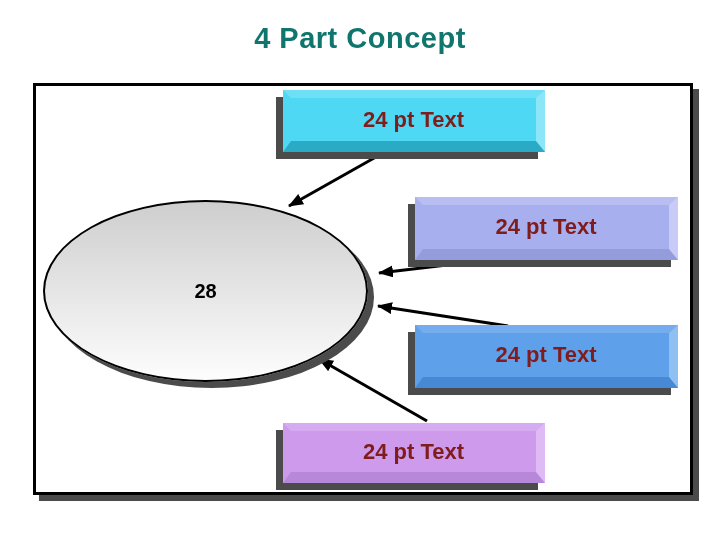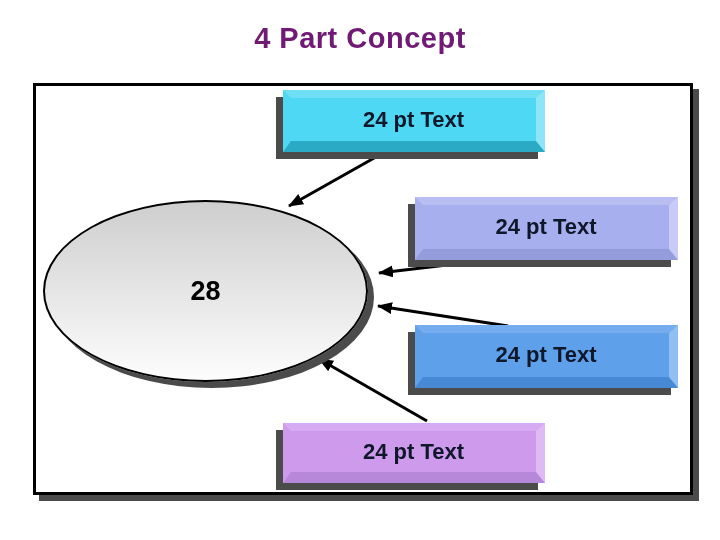--- a/index.html
+++ b/index.html
@@ -54,21 +54,21 @@
     background: var(--face);
     border-style: solid;
     border-width: 8px 9px 11px 8px;
     border-top-color: var(--top);
     border-right-color: var(--right);
     border-bottom-color: var(--bottom);
     border-left-color: var(--face);
     box-shadow: -7px 7px 0 var(--shadow);
     font-size: 22px;
     font-weight: bold;
-    color: #0f172a;
+    color: #7f1d1d;
     white-space: nowrap;
   }
 
   .box-top          { left: 247px; top: 4px;   width: 262px; height: 62px; }
   .box-right-upper  { left: 379px; top: 111px; width: 263px; height: 63px; }
   .box-right-lower  { left: 379px; top: 239px; width: 263px; height: 63px; }
   .box-bottom       { left: 247px; top: 337px; width: 262px; height: 60px; }
 
   .central-ellipse {
     position: absolute;
@@ -81,30 +81,30 @@
     border-radius: 50%;
     background: linear-gradient(to bottom, var(--ell-top, #cecece), var(--ell-bottom, #fdfdfd));
     box-shadow: 6px 6px 0 var(--shadow);
     display: flex;
     align-items: center;
     justify-content: center;
   }
 
   .ellipse-label {
     text-align: center;
-    font-size: 27px;
+    font-size: 20px;
     font-weight: bold;
     line-height: 1.12;
     color: #000000;
   }
 </style>
 </head>
 <body style="--shadow: #4b4b4b;">
 
-<div class="slide-title" style="color: #701a75;">4 Part Concept</div>
+<div class="slide-title" style="color: #0f766e;">4 Part Concept</div>
 
 <div class="content-frame" style="border-color: rgb(0, 0, 0);">
 
   <svg class="arrows-svg" viewBox="0 0 654 406" xmlns="http://www.w3.org/2000/svg">
     <defs>
       <marker id="ah" markerWidth="18" markerHeight="14" refX="14" refY="6" orient="auto" markerUnits="userSpaceOnUse">
         <path id="ah-path" d="M0,0 L15,6 L0,12 Z" fill="#000000"></path>
       </marker>
     </defs>
     <line class="arrow-line" x1="347" y1="67" x2="253" y2="120" stroke="#000000" stroke-width="3" marker-end="url(#ah)"></line>

